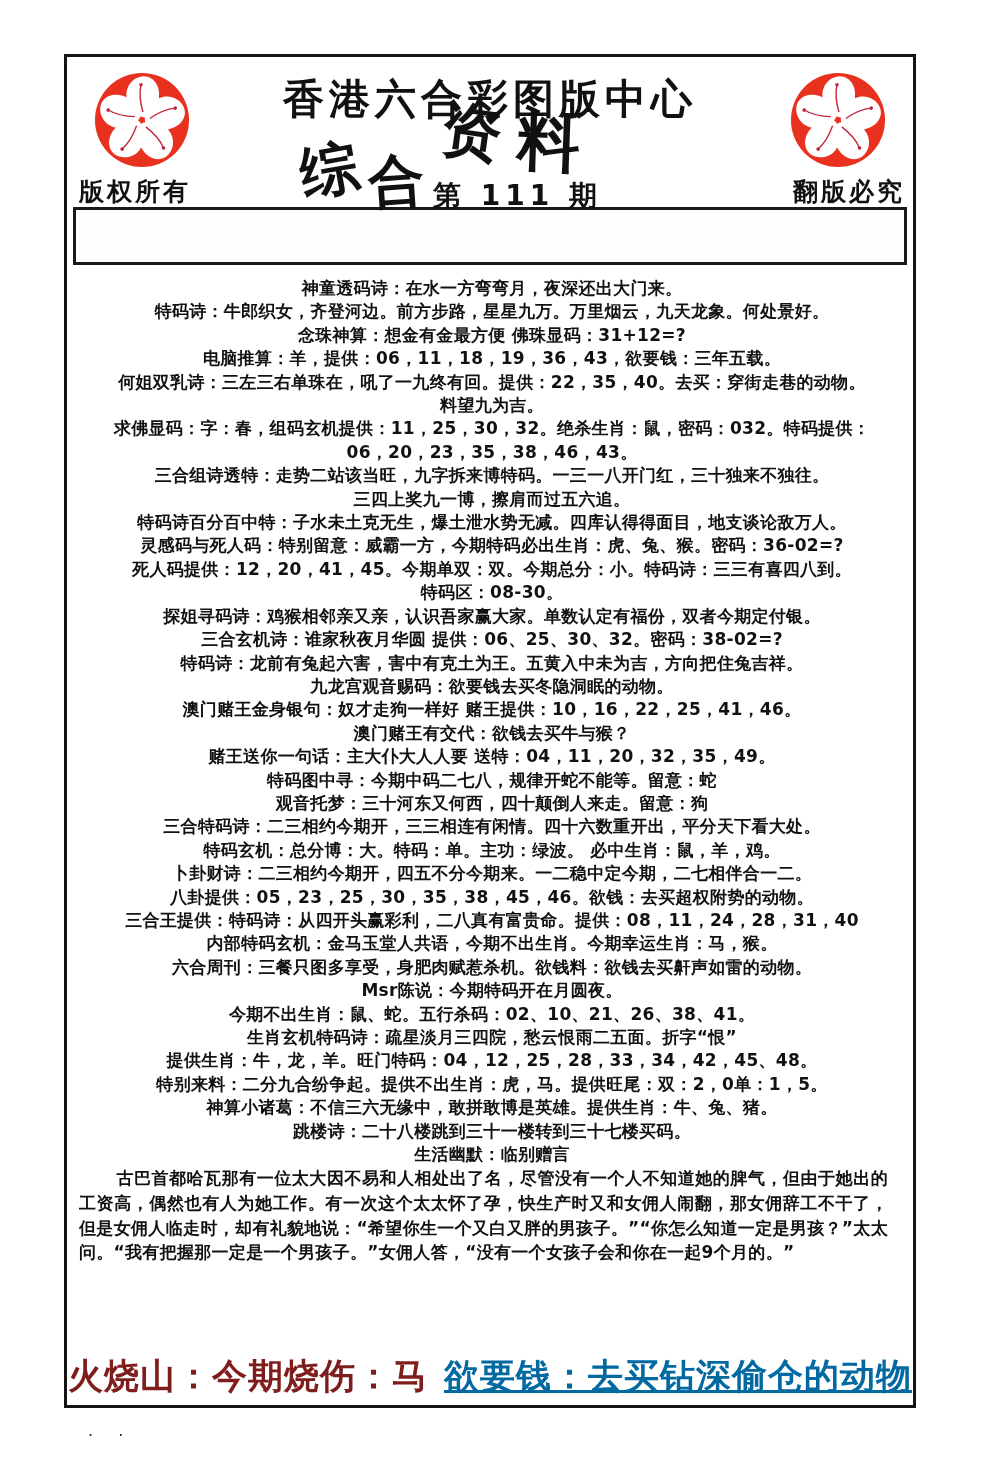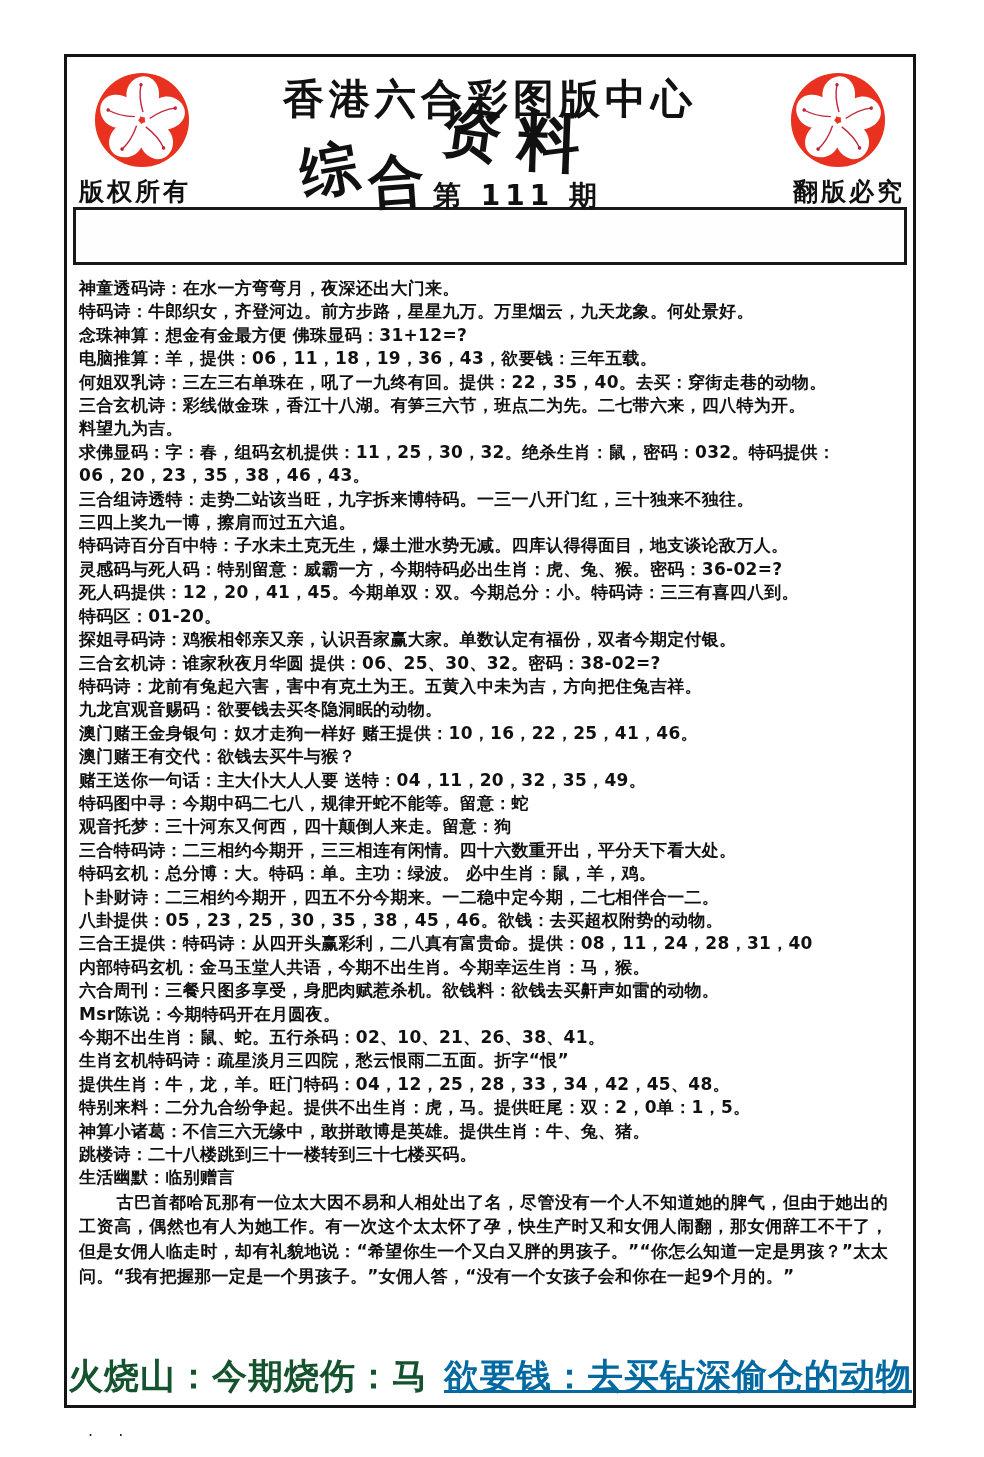--- a/index.html
+++ b/index.html
@@ -28,21 +28,21 @@
   .sub-c1{left:233px;top:84px;font-size:58px;transform:rotate(-10deg);}
   .sub-c2{left:301px;top:96px;font-size:56px;transform:rotate(-4deg);}
   .sub-c3{left:374px;top:44px;font-size:61px;transform:rotate(8deg);}
   .sub-c4{left:450px;top:54px;font-size:63px;transform:rotate(2deg);}
   .issue{position:absolute;left:366px;top:120px;font-size:28px;font-weight:bold;letter-spacing:5px;white-space:nowrap;}
   
   .notice-box{
     margin:0 6px 6px 6px;height:52px;border:3px solid #191919;background:#fefefe;
   }
   
-  .body-text{padding:6px 8px 0 12px;font-size:17px;font-weight:bold;}
+  .body-text{padding:6px 8px 0 12px;font-size:17px;font-weight:bold;text-align:center;}
   .line{line-height:23.4px;white-space:nowrap;letter-spacing:0.3px;}
   .humor-para{
     padding:0 25px 0 12px;margin:0;font-size:17px;font-weight:bold;
     line-height:24.6px;text-align:justify;text-indent:2.2em;letter-spacing:0.3px;
   }
   
   .banner{
     position:absolute;left:0;right:0;bottom:5px;text-align:center;
     font-size:35px;font-weight:bold;white-space:nowrap;letter-spacing:1px;
   }
@@ -137,30 +137,29 @@
   </div>
 
   <div class="notice-box"></div>
 
   <div class="body-text">
       <div class="line">神童透码诗：在水一方弯弯月，夜深还出大门来。</div>
       <div class="line">特码诗：牛郎织女，齐登河边。前方步路，星星九万。万里烟云，九天龙象。何处景好。</div>
       <div class="line">念珠神算：想金有金最方便  佛珠显码：31+12=?</div>
       <div class="line">电脑推算：羊，提供：06，11，18，19，36，43，欲要钱：三年五载。</div>
       <div class="line">何姐双乳诗：三左三右单珠在，吼了一九终有回。提供：22，35，40。去买：穿街走巷的动物。</div>
-      <div class="line">三合玄机诗：彩线做金珠，香江十八湖。有笋三六节，班点二为先。二七带六来，四八特为开。</div>
       <div class="line">料望九为吉。</div>
       <div class="line">求佛显码：字：春，组码玄机提供：11，25，30，32。绝杀生肖：鼠，密码：032。特码提供：</div>
       <div class="line">06，20，23，35，38，46，43。</div>
       <div class="line">三合组诗透特：走势二站该当旺，九字拆来博特码。一三一八开门红，三十独来不独往。</div>
       <div class="line">三四上奖九一博，擦肩而过五六追。</div>
       <div class="line">特码诗百分百中特：子水未土克无生，爆土泄水势无减。四库认得得面目，地支谈论敌万人。</div>
       <div class="line">灵感码与死人码：特别留意：威霸一方，今期特码必出生肖：虎、兔、猴。密码：36-02=?</div>
       <div class="line">死人码提供：12，20，41，45。今期单双：双。今期总分：小。特码诗：三三有喜四八到。</div>
-      <div class="line">特码区：01-20。</div>
+      <div class="line">特码区：08-30。</div>
       <div class="line">探姐寻码诗：鸡猴相邻亲又亲，认识吾家赢大家。单数认定有福份，双者今期定付银。</div>
       <div class="line">三合玄机诗：谁家秋夜月华圆 提供：06、25、30、32。密码：38-02=?</div>
       <div class="line">特码诗：龙前有兔起六害，害中有克土为王。五黄入中未为吉，方向把住兔吉祥。</div>
       <div class="line">九龙宫观音赐码：欲要钱去买冬隐洞眠的动物。</div>
       <div class="line">澳门赌王金身银句：奴才走狗一样好  赌王提供：10，16，22，25，41，46。</div>
       <div class="line">澳门赌王有交代：欲钱去买牛与猴？</div>
       <div class="line">赌王送你一句话：主大仆大人人要  送特：04，11，20，32，35，49。</div>
       <div class="line">特码图中寻：今期中码二七八，规律开蛇不能等。留意：蛇</div>
       <div class="line">观音托梦：三十河东又何西，四十颠倒人来走。留意：狗</div>
       <div class="line">三合特码诗：二三相约今期开，三三相连有闲情。四十六数重开出，平分天下看大处。</div>
@@ -176,18 +175,18 @@
       <div class="line">提供生肖：牛，龙，羊。旺门特码：04，12，25，28，33，34，42，45、48。</div>
       <div class="line">特别来料：二分九合纷争起。提供不出生肖：虎，马。提供旺尾：双：2，0单：1，5。</div>
       <div class="line">神算小诸葛：不信三六无缘中，敢拼敢博是英雄。提供生肖：牛、兔、猪。</div>
       <div class="line">跳楼诗：二十八楼跳到三十一楼转到三十七楼买码。</div>
       <div class="line">生活幽默：临别赠言</div>
     </div>
 
   <p class="humor-para">古巴首都哈瓦那有一位太大因不易和人相处出了名，尽管没有一个人不知道她的脾气，但由于她出的工资高，偶然也有人为她工作。有一次这个太太怀了孕，快生产时又和女佣人闹翻，那女佣辞工不干了，但是女佣人临走时，却有礼貌地说：“希望你生一个又白又胖的男孩子。”“你怎么知道一定是男孩？”太太问。“我有把握那一定是一个男孩子。”女佣人答，“没有一个女孩子会和你在一起9个月的。”</p>
 
   <div class="banner">
-    <span class="fire" style="color: #14532d;">火烧山：今期烧伤：马</span><span style="color: #0369a1; text-decoration: underline;">欲要钱：去买钻深偷仓的动物</span>
+    <span class="fire" style="color: #7f1d1d;">火烧山：今期烧伤：马</span><span style="color: #0369a1; text-decoration: underline;">欲要钱：去买钻深偷仓的动物</span>
   </div>
 
 </div>
 
 <div class="footnote-dots">· ·</div>
 
 </body></html>

